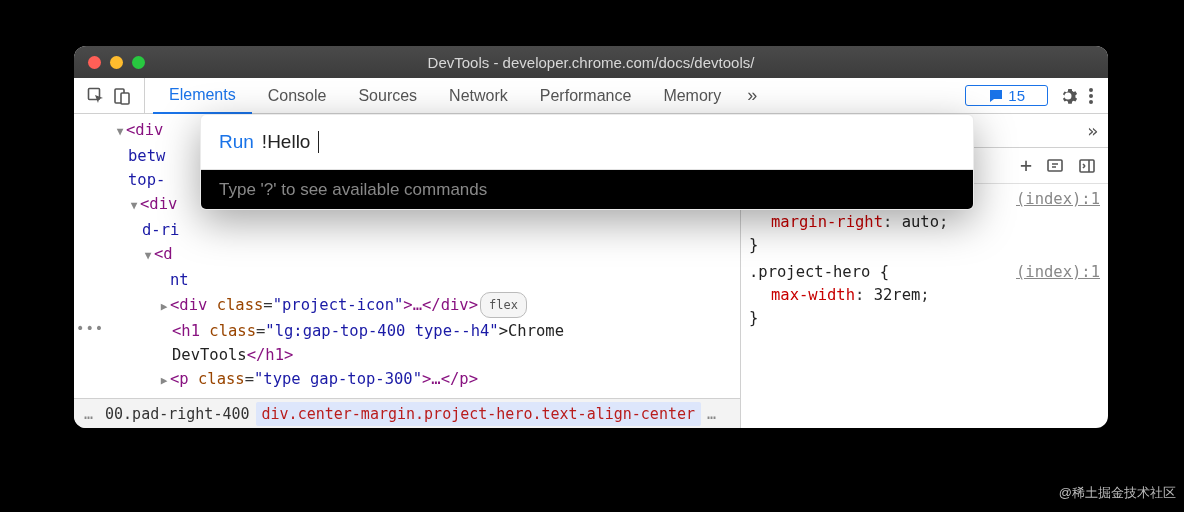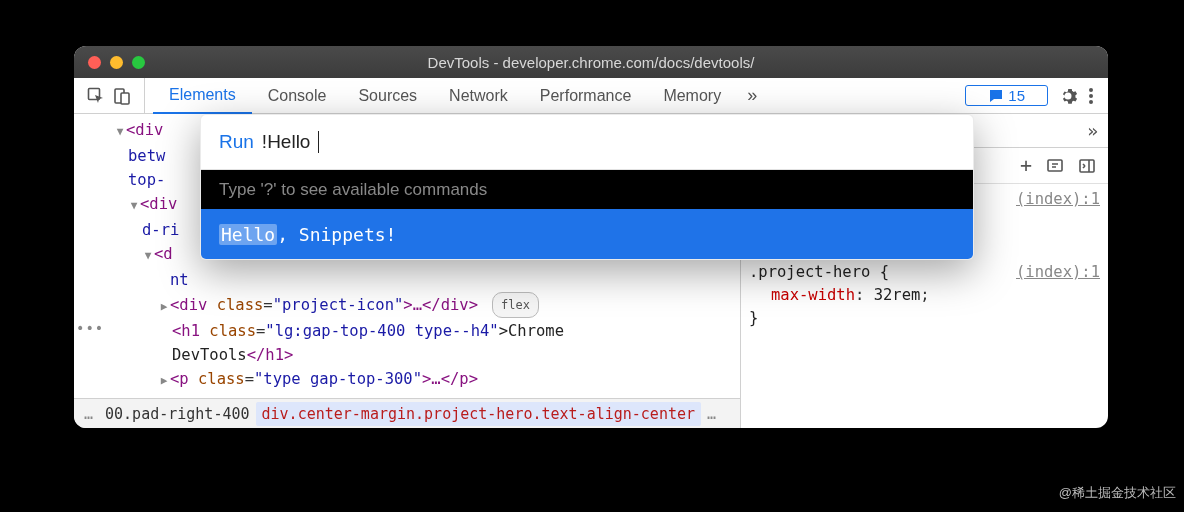--- a/index.html
+++ b/index.html
@@ -55,21 +55,21 @@
   .msg-badge { display:flex; align-items:flex-end; gap:4px; border:1px solid #1a73e8; color:#1a73e8; border-radius:3px; padding:1px 22px; font-size:15px;}
   .content { flex:1; display:flex; position:relative; min-height:0; }
   .elements { flex:1; position:relative; font-family: Menlo, Consolas, monospace; font-size:15.5px; line-height:24px; padding:4px 0 0 0; overflow:hidden;}
   .gutter-ell { position:absolute; left:2px; top:202px; color:#888; font-size:14px; letter-spacing:1px;}
   .eline { white-space:nowrap; }
   .tri { color:#888; display:inline-block; width:12px; text-align:center; font-size:11px;}
   .tag-open, .tag-close { color:#881280;}
   .attr-name { color:#994500;}
   .attr-val { color:#1a1aa6;}
   .text-node { color:#222;}
-  .flex-badge { display:inline-block; border:1px solid #bbb; border-radius:10px; padding:0 8px; font-size:12px; color:#555; background:#f5f5f5; margin-left:14px; vertical-align:1px;}
+  .flex-badge { display:inline-block; border:1px solid #bbb; border-radius:10px; padding:0 8px; font-size:12px; color:#555; background:#f5f5f5; margin-left:2px; vertical-align:1px;}
   .breadcrumbs { height:30px; border-top:1px solid #d0d0d0; background:#f3f3f3; display:flex; align-items:center; font-family:Menlo,Consolas,monospace; font-size:15px; color:#333; padding:0 4px; position:absolute; bottom:0; left:0; right:0;}
   .bc-ell{color:#888; padding:0 6px;}
   .bc-item{padding:0 6px; cursor:pointer;}
   .bc-item.sel{background:#dde6fb; color:#b91c1c; border-radius:2px;}
   .styles { width:368px; border-left:1px solid #d0d0d0; display:flex; flex-direction:column; font-family:Menlo,Consolas,monospace; font-size:15.5px; line-height:23px; position:relative;}
   .styles-tabs { height:34px; border-bottom:1px solid #d0d0d0; display:flex; align-items:center; position:relative;}
   .styles-chev { position:absolute; right:10px; color:#555; font-size:18px;}
   .styles-tools { height:36px; border-bottom:1px solid #e0e0e0; display:flex; align-items:center; justify-content:flex-end; gap:14px; padding:0 12px; color:#555;}
   .styles-body { flex:1; padding:4px 8px 0 8px; overflow:hidden;}
   .src-link { color:#888; float:right; text-decoration:underline; font-family:Menlo,monospace; cursor:pointer;}
@@ -219,21 +219,17 @@
 
   </div>
 
   <div class="cmd">
     <div class="cmd-input">
       <span class="cmd-run">Run</span>
       <span class="cmd-text">!Hello</span>
         <span class="cmd-cursor"></span>
     </div>
     <div class="cmd-hint">Type '?' to see available commands</div>
-    <div class="cmd-row">
-      <span class="cmd-match">Hello</span>
-        <span>, Snippets!</span>
-    </div>
   </div>
 
 </div>
 
 <div class="watermark">@稀土掘金技术社区</div>
 
 </body></html>

